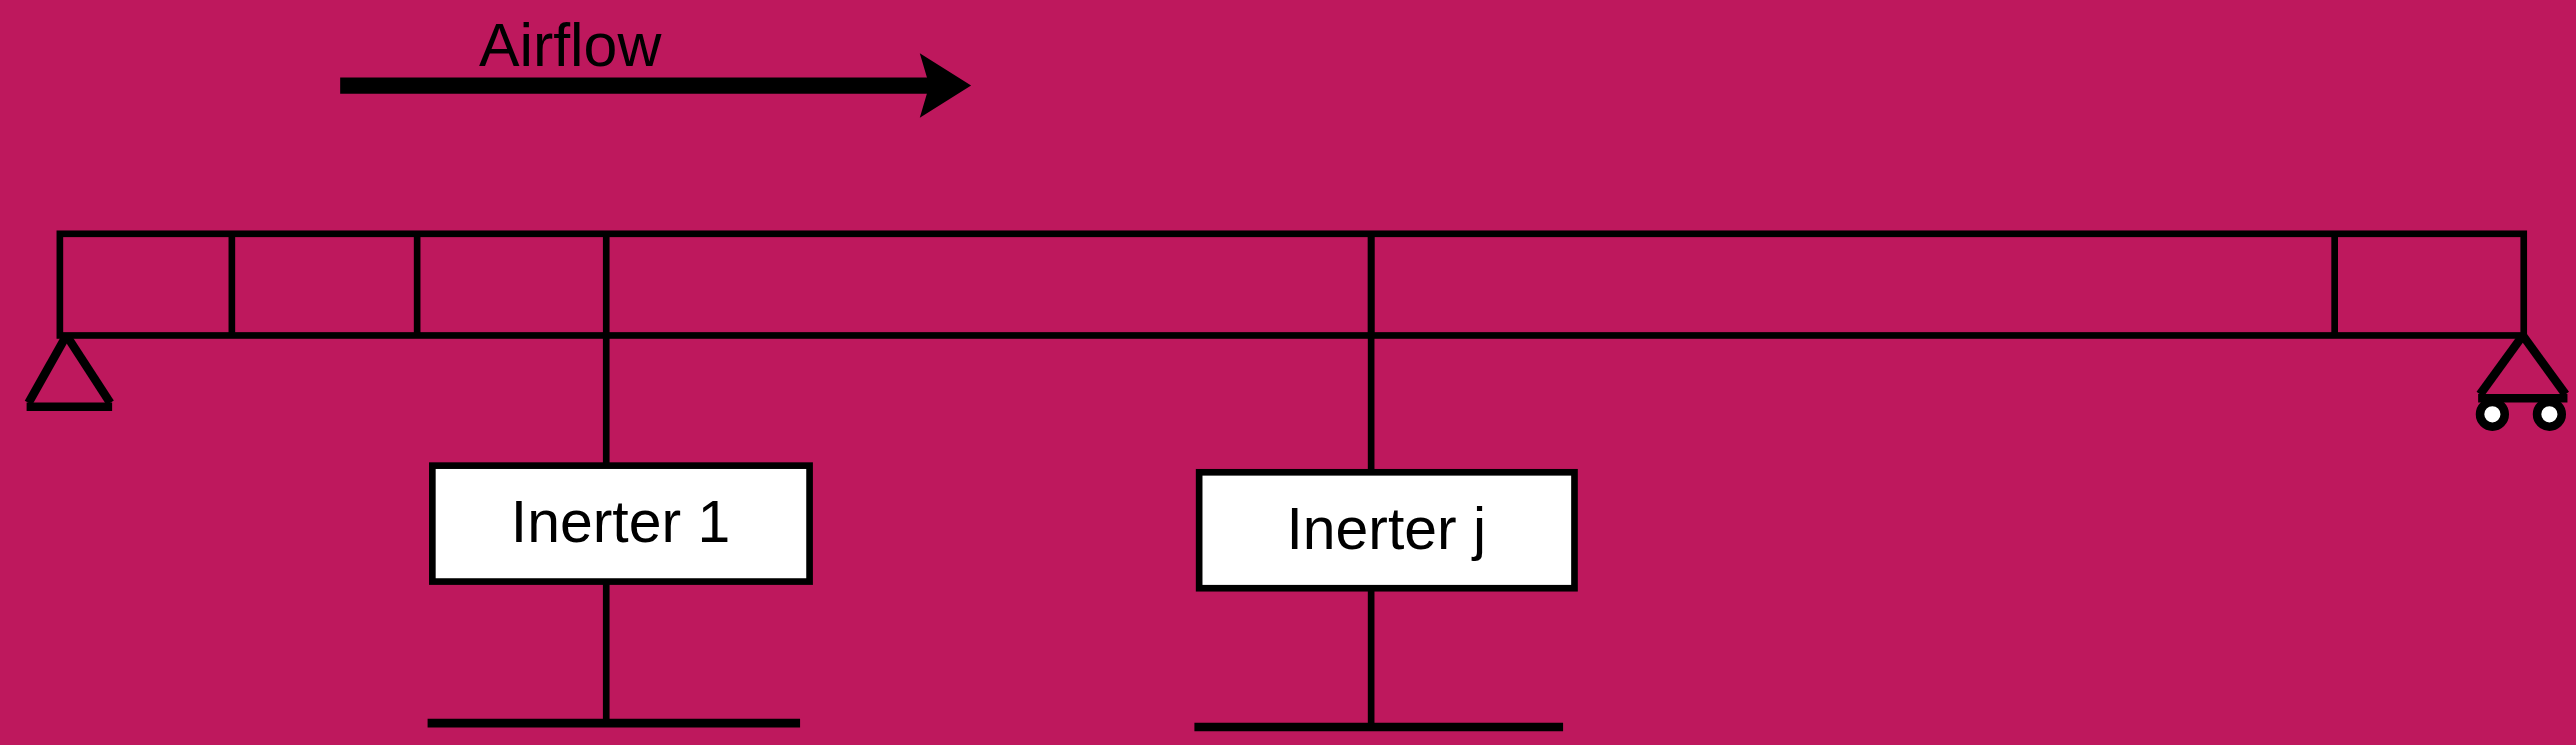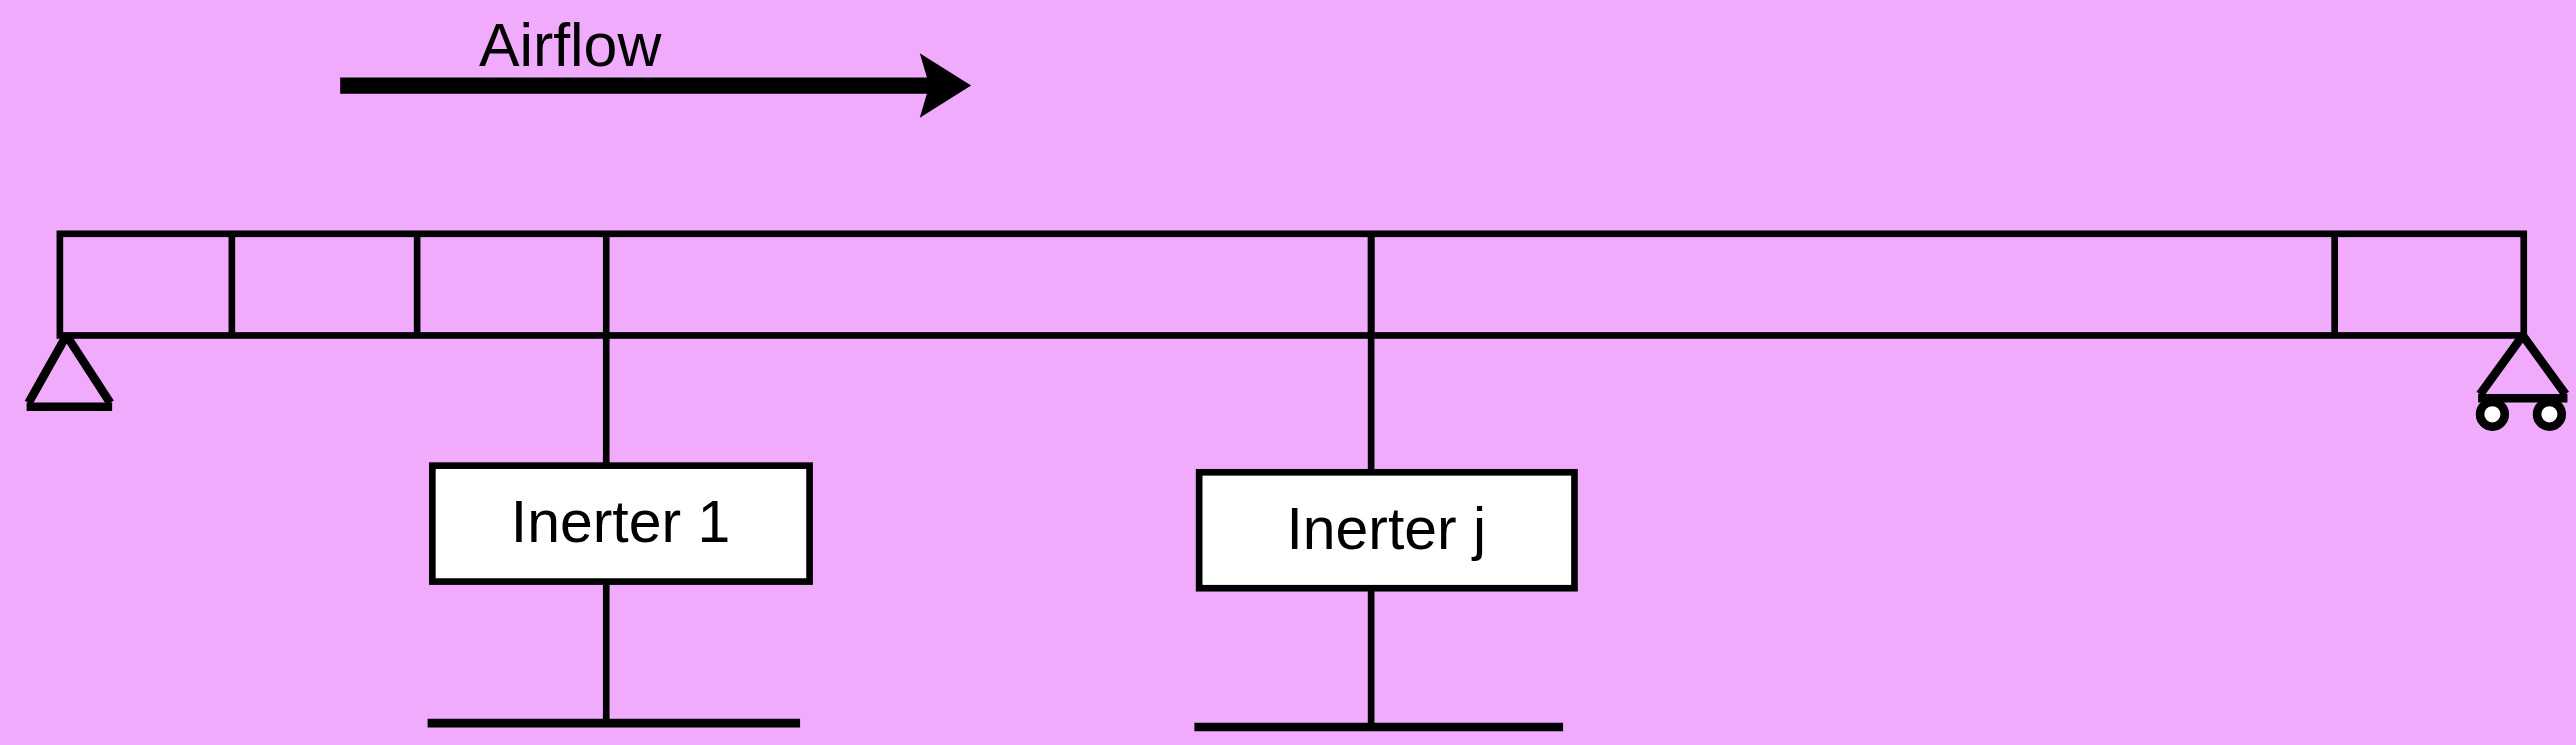--- a/index.html
+++ b/index.html
@@ -7,21 +7,21 @@
     padding: 0;
     background: #ffffff;
   }
   body {
     font-family: "Liberation Sans", sans-serif;
   }
   #figure-root {
     position: relative;
     width: 2576px;
     height: 746px;
-    background: #f0abfc;
+    background: #be185d;
     overflow: hidden;
   }
   #figure-svg {
     position: absolute;
     top: 0;
     left: 0;
     width: 2576px;
     height: 746px;
     display: block;
   }

